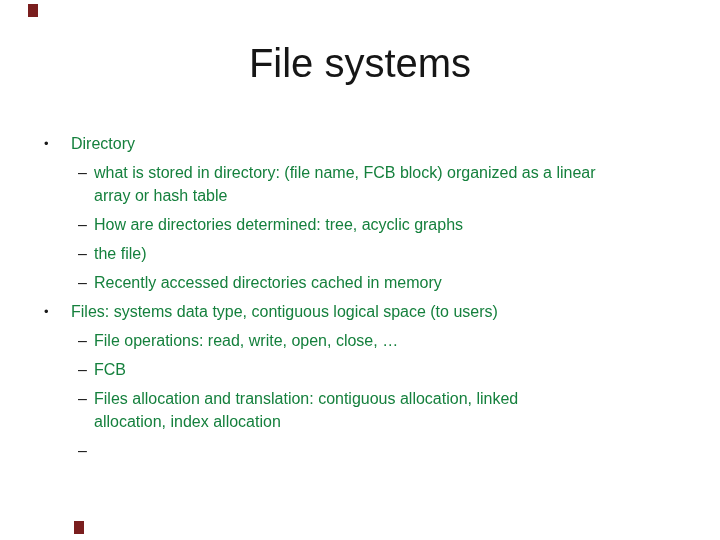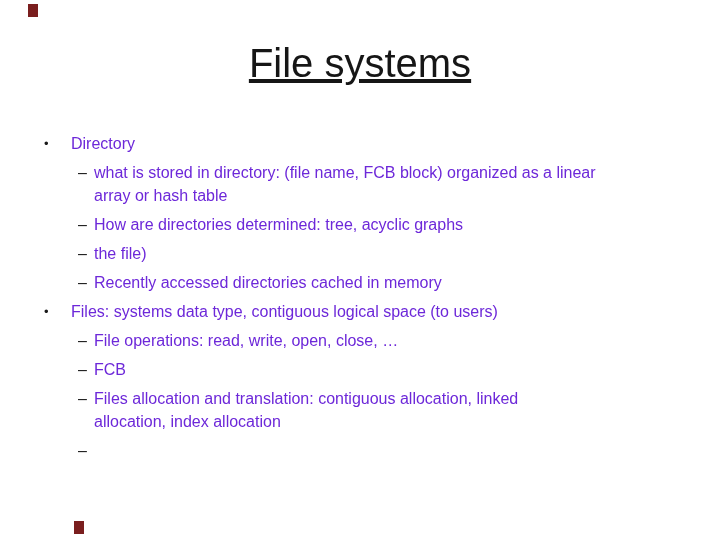--- a/index.html
+++ b/index.html
@@ -29,21 +29,20 @@
     top: 38px;
     left: 0;
     right: 0;
     margin: 0;
     text-align: center;
     font-size: 40px;
     font-weight: 400;
     line-height: 50px;
     color: #161616;
     letter-spacing: 0px;
-    text-decoration: underline;
   }
   .content {
     position: absolute;
     top: 132px;
     left: 0;
     right: 0;
   }
   .item {
     position: relative;
     margin-top: 6px;
@@ -56,21 +55,21 @@
     top: 0;
     line-height: 23px;
     color: #1a1a1a;
   }
   .item.level1 > .glyph { left: 44px; font-size: 13px; }
   .item.level2 > .glyph { left: 78px; font-size: 16px; }
   .line {
     font-size: 16px;
     line-height: 23px;
     white-space: nowrap;
-    color: #6d28d9;
+    color: #15803d;
   }
 </style>
 </head>
 <body>
 
 <div class="slide">
   <div class="corner-mark top" style="background: rgb(122, 30, 30);"></div>
   <h1 class="title">File systems</h1>
   <div class="content" id="bullets">
       <div class="item level1">

